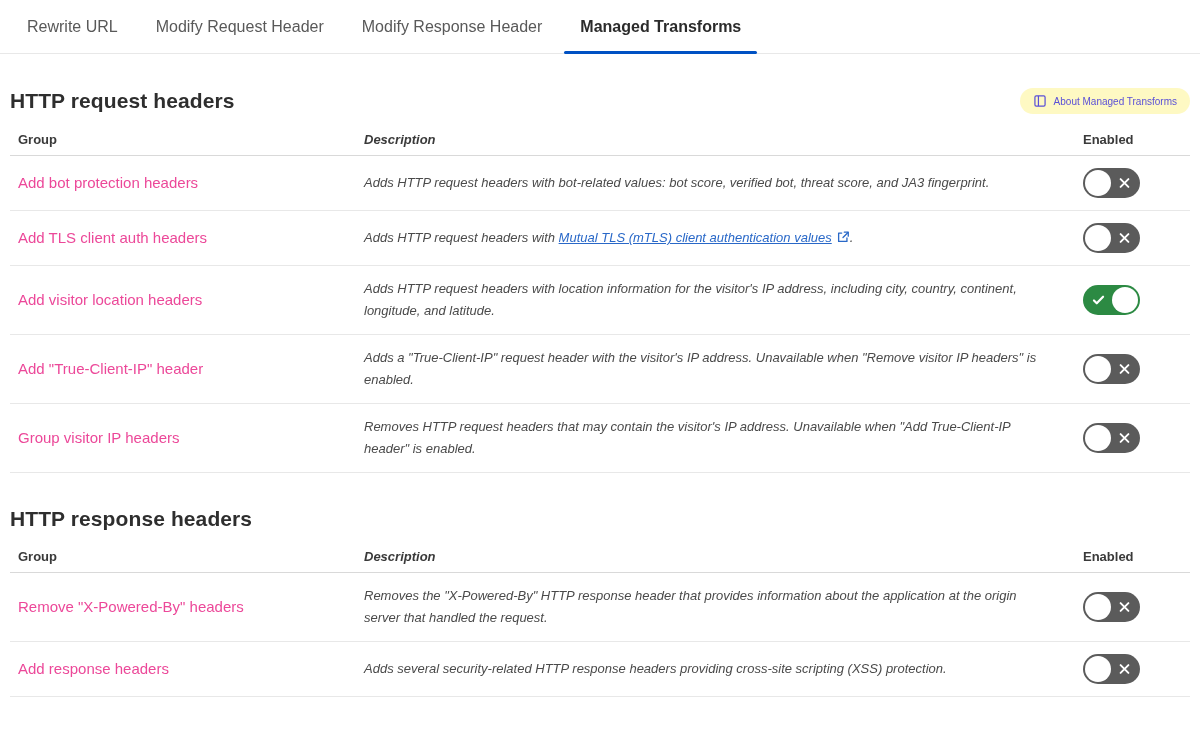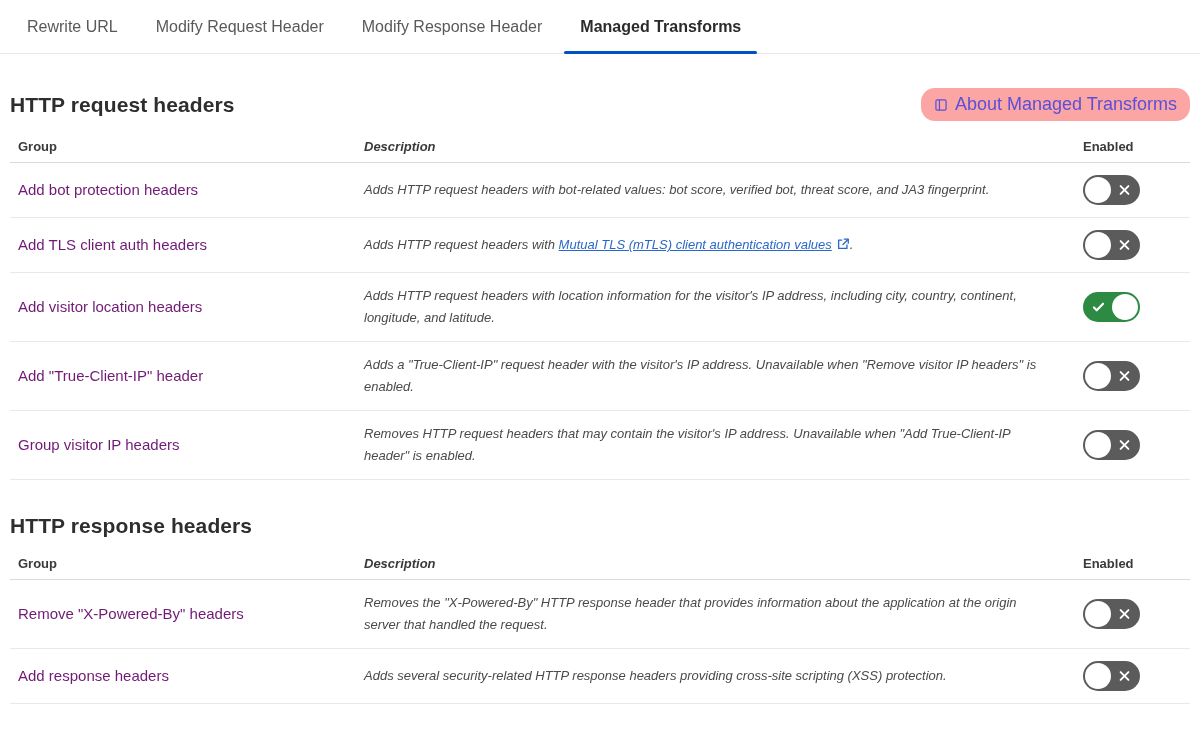--- a/index.html
+++ b/index.html
@@ -55,27 +55,27 @@
   .section-title {
     font-size: 21px;
     font-weight: 700;
     color: #2e2e2e;
     letter-spacing: 0.1px;
   }
   .badge {
     display: inline-flex;
     align-items: center;
     gap: 7px;
-    background: #fca5a5;
+    background: #fef9c3;
     color: #5a50d7;
     border: none;
     border-radius: 14px;
     padding: 6px 13px;
     font-family: inherit;
-    font-size: 18px;
+    font-size: 10px;
     margin-left: 14px;
     cursor: pointer;
   }
 
   
   .thead {
     display: flex;
     padding: 6px 0 8px 0;
     border-bottom: 1px solid #d9d9d9;
   }
@@ -83,21 +83,21 @@
   .col-group  { width: 354px; flex: none; padding-left: 8px; }
   .col-desc   { flex: 1; padding-right: 27px; font-style: italic; }
   .col-enabled{ width: 107px; flex: none; }
 
   .row {
     display: flex;
     align-items: center;
     padding: 12px 0;
     border-bottom: 1px solid #e8e8e8;
   }
-  .cell-group { font-size: 15px; color: #701a75; line-height: 20px; }
+  .cell-group { font-size: 15px; color: #ec4899; line-height: 20px; }
   .cell-desc  { font-size: 13px; color: #4a4a4a; line-height: 22px; }
   .desc-link  { color: #2968c8; text-decoration: underline; cursor: pointer; }
   .ext-icon   { margin-left: 4px; vertical-align: -2px; }
 
   
   .toggle {
     width: 57px; height: 30px;
     border-radius: 15px;
     border: none;
     position: relative;

